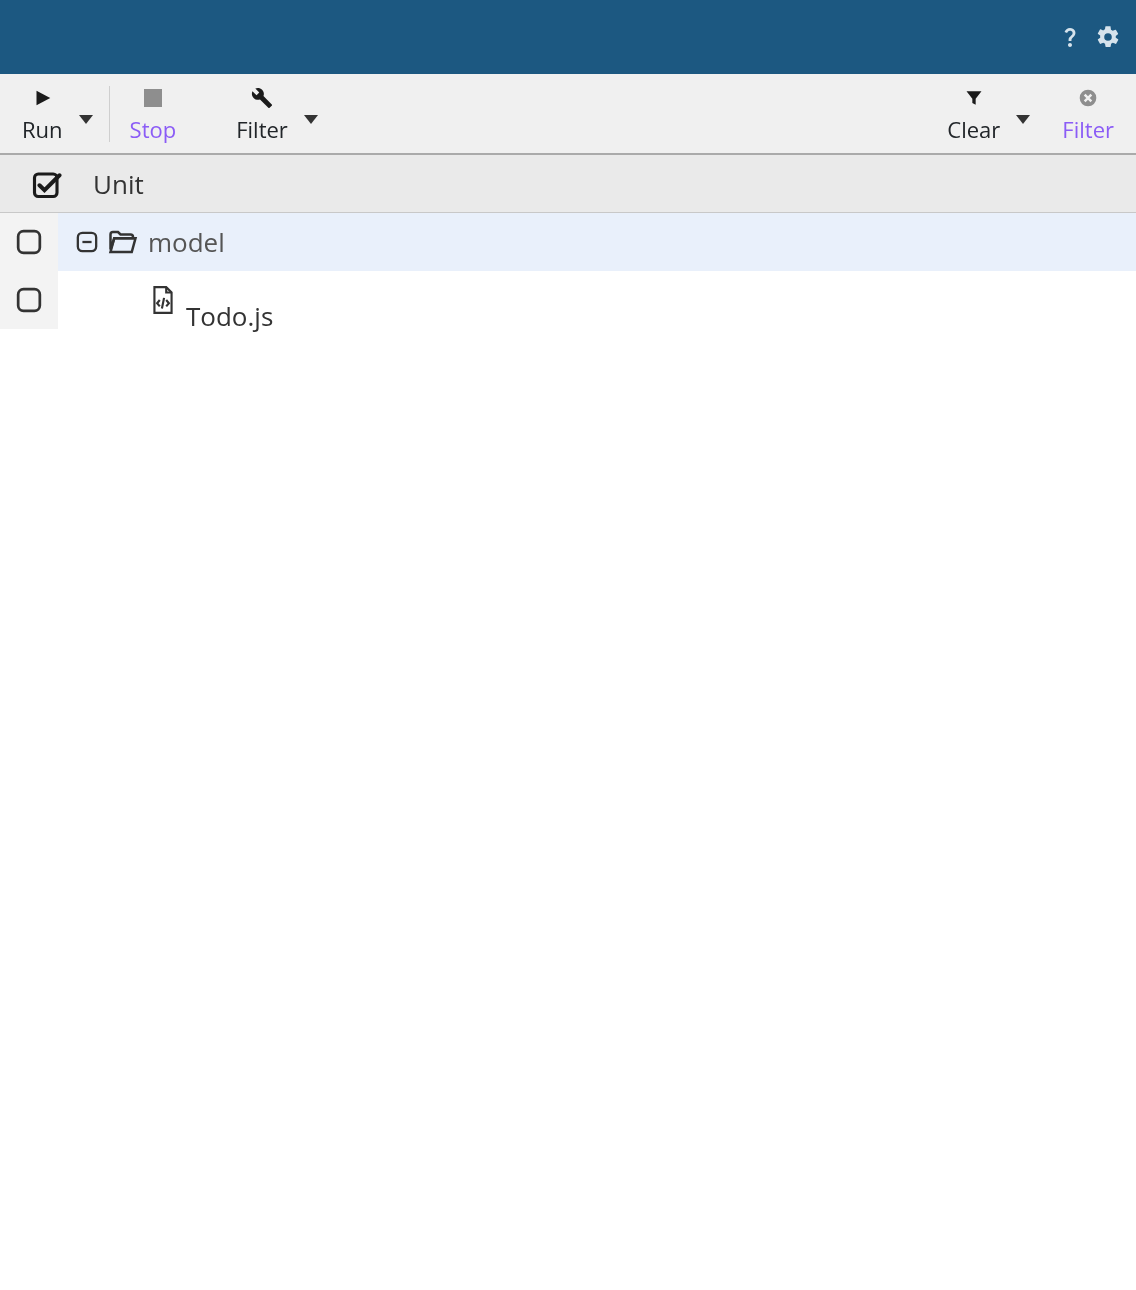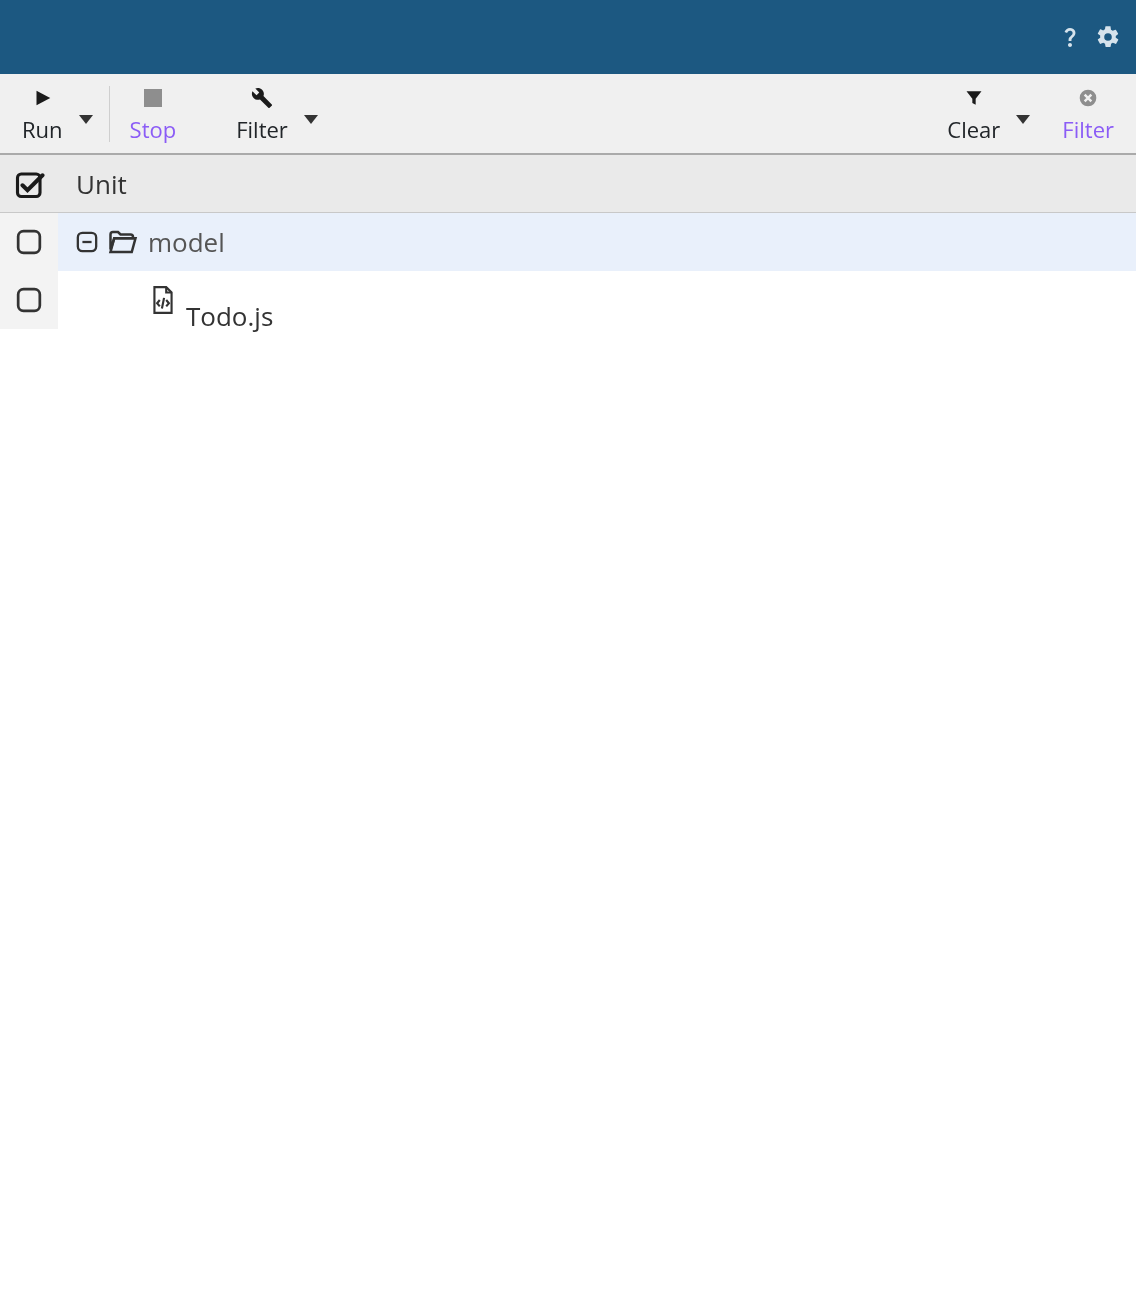--- a/index.html
+++ b/index.html
@@ -17,21 +17,21 @@
     .tbtn .ticon svg { display:block; }
     .tbtn .tlabel { font-size:22px; color:#212529; }
     .tbtn.disabled .tlabel { color:#8b5cf6; }
     .tbtn.disabled .ticon svg * { fill:#8e8e8e; }
     .tdrop { width:26px; height:100%; display:flex; align-items:center; justify-content:center; cursor:pointer; padding-top:12px; }
     .tdrop svg { display:block; }
     .vdiv { width:1px; height:56px; background:#cfcfcf; margin:0 10px; }
     .flex-spacer { flex:1; }
 
     
-    .group-header { background:#eaeaea; border-bottom:1px solid #c8c8c8; height:58px; display:flex; align-items:center; padding-left:10px; }
+    .group-header { background:#eaeaea; border-bottom:1px solid #c8c8c8; height:58px; display:flex; align-items:center; padding-left:27px; }
     .group-header .gh-check { width:40px; display:flex; align-items:center; justify-content:center; }
     .group-header .gh-label { font-size:26px; color:#333; margin-left:26px; }
 
     
     .tree-row { display:flex; align-items:center; height:58px; }
     .tree-row.selected { background:#e9f0fb; }
     .tree-row .row-check { width:58px; display:flex; align-items:center; justify-content:center; background:#f3f3f3; height:100%; }
     .tree-row .row-body { display:flex; align-items:center; gap:10px; }
     .tree-row .row-label { font-size:26px; color:#555; }
     .tree-row.file .row-label { color:#333;margin-top:32px; }

